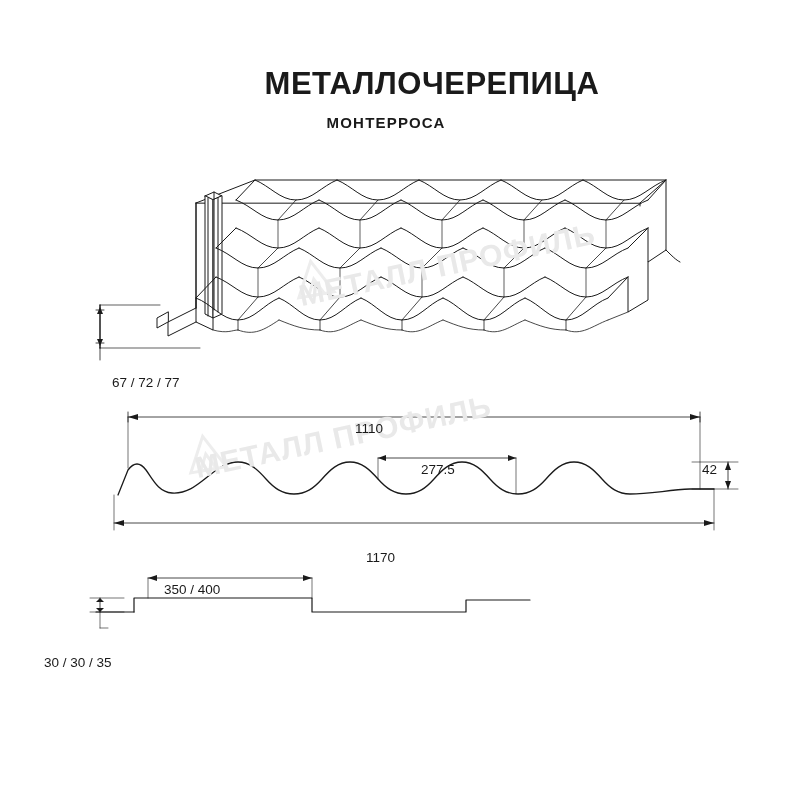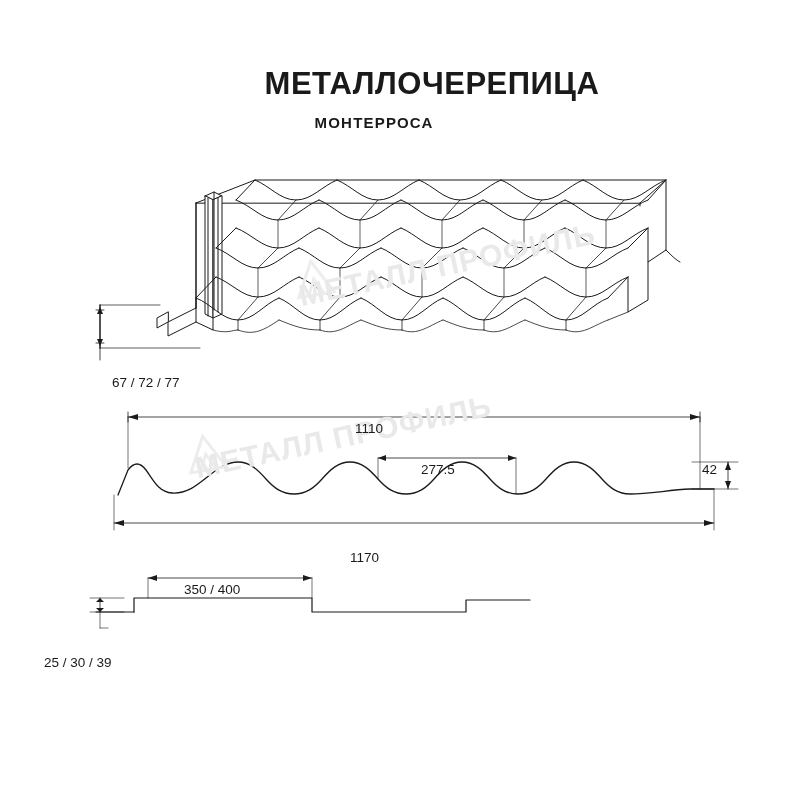--- a/index.html
+++ b/index.html
@@ -30,43 +30,43 @@
     text-align: center;
     font-size: 31px;
     font-weight: bold;
     letter-spacing: 0.5px;
     color: #1a1a1a;
     white-space: nowrap;
     padding-left: 32px;
   }
   .title-sub {
     position: absolute;
-    left: 0;
+    left: 12px;
     top: 114px;
     width: 748px;
     text-align: center;
     font-size: 15px;
     font-weight: bold;
     letter-spacing: 1.2px;
     color: #1a1a1a;
     white-space: nowrap;
   }
   .dim {
     position: absolute;
     font-size: 13.5px;
     color: #1a1a1a;
     white-space: nowrap;
     margin-top: 20px;
   }
   .dim-height1 { left: 112px; top: 355px; }
   .dim-1110 { left: 355px; top: 401px; }
   .dim-2775 { left: 421px; top: 442px; text-align: right; }
   .dim-42 { left: 702px; top: 442px; text-align: center; }
-  .dim-1170 { left: 350px; top: 530px; }
-  .dim-350400 { left: 184px; top: 562px; }
+  .dim-1170 { left: 366px; top: 530px; }
+  .dim-350400 { left: 164px; top: 562px; }
   .dim-253035 { left: 44px; top: 635px; }
 
   .wm {
     position: absolute;
     font-size: 30px;
     font-weight: bold;
     color: #e9e9e9;
     letter-spacing: 1px;
     white-space: nowrap;
     transform: rotate(-12deg);
@@ -266,13 +266,13 @@
 
 <div class="title-main">МЕТАЛЛОЧЕРЕПИЦА</div>
 <div class="title-sub">МОНТЕРРОСА</div>
 
 <div class="dim dim-height1">67 / 72 / 77</div>
 <div class="dim dim-1110">1110</div>
 <div class="dim dim-2775">277.5</div>
 <div class="dim dim-42">42</div>
 <div class="dim dim-1170">1170</div>
 <div class="dim dim-350400">350 / 400</div>
-<div class="dim dim-253035">25 / 30 / 39</div>
+<div class="dim dim-253035">30 / 30 / 35</div>
 
 </body></html>

